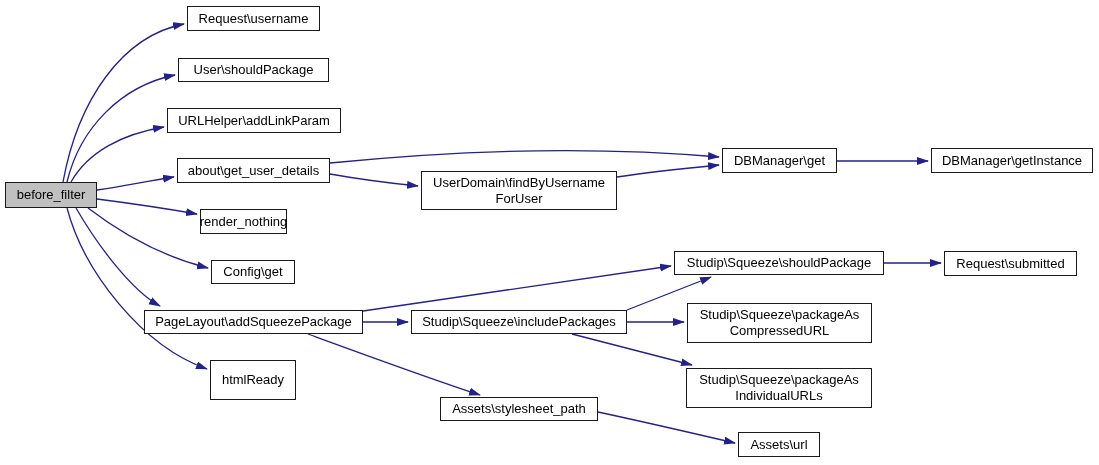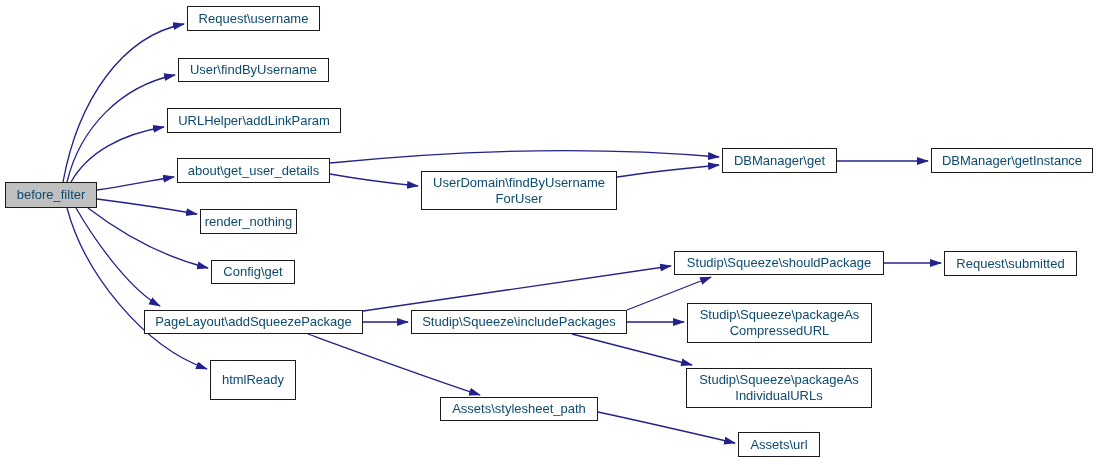--- a/index.html
+++ b/index.html
@@ -25,21 +25,21 @@
     stroke-width: 1.3;
   }
   .arrowhead {
     fill: var(--edge-color, #22228a);
   }
   .node {
     position: absolute;
     box-sizing: border-box;
     border: 1.2px solid var(--node-border, #1a1a1a);
     background: var(--node-fill, #ffffff);
-    color: #0c4a6e;
+    color: #000000;
     font-size: 13px;
     line-height: 16px;
     display: flex;
     align-items: center;
     justify-content: center;
     text-align: center;
     white-space: pre-line;
     cursor: pointer;
   }
   .node.focus {
@@ -78,27 +78,27 @@
       <path d="M627,322 L684,322" class="edge" marker-end="url(#arrow)"></path>
       <path d="M572,334 L692,365" class="edge" marker-end="url(#arrow)"></path>
       <path d="M884,263 L941,263" class="edge" marker-end="url(#arrow)"></path>
       <path d="M598,412 C640,421 692,433 735,443" class="edge" marker-end="url(#arrow)"></path>
     </svg>
 
   <div class="node focus" style="left:5px;   top:182px; width:92px;  height:26px">before_filter</div>
 
   <div class="node" style="left:187px; top:6px;   width:133px; height:25px">Request\username</div>
 
-  <div class="node" style="left:178px; top:58px;  width:151px; height:24px">User\findByUsername</div>
+  <div class="node" style="left:178px; top:58px;  width:151px; height:24px">User\shouldPackage</div>
 
   <div class="node" style="left:167px; top:108px; width:174px; height:25px">URLHelper\addLinkParam</div>
 
   <div class="node" style="left:177px; top:158px; width:153px; height:25px">about\get_user_details</div>
 
-  <div class="node" style="left:200px; top:209px; width:97px; height:25px">render_nothing</div>
+  <div class="node" style="left:200px; top:209px; width:87px; height:25px">render_nothing</div>
 
   <div class="node" style="left:211px; top:260px; width:84px;  height:24px">Config\get</div>
 
   <div class="node" style="left:144px; top:310px; width:219px; height:24px">PageLayout\addSqueezePackage</div>
 
   <div class="node" style="left:210px; top:360px; width:86px;  height:40px">htmlReady</div>
 
   <div class="node" style="left:421px; top:171px; width:196px; height:39px">UserDomain\findByUsername
 ForUser</div>
 

